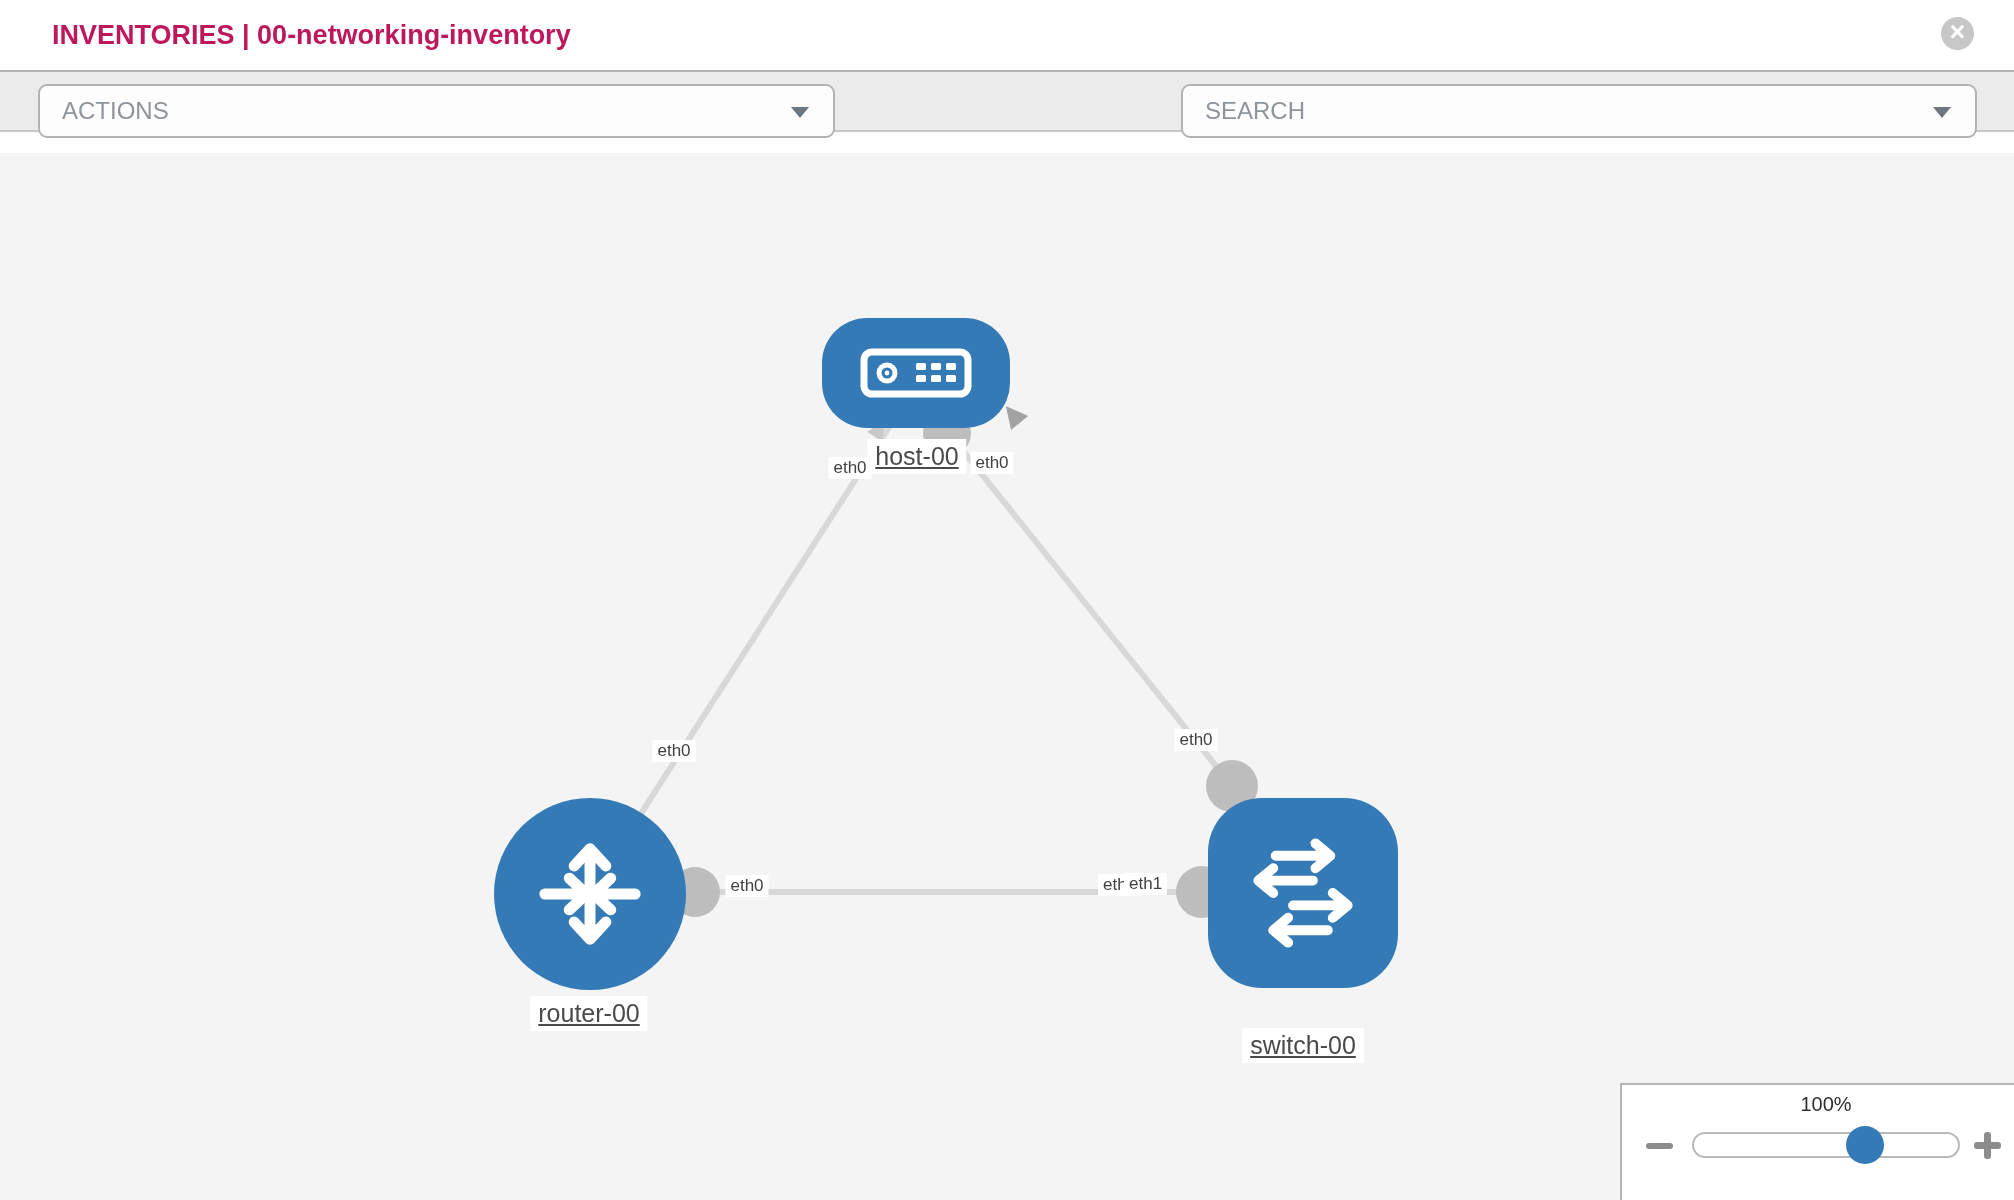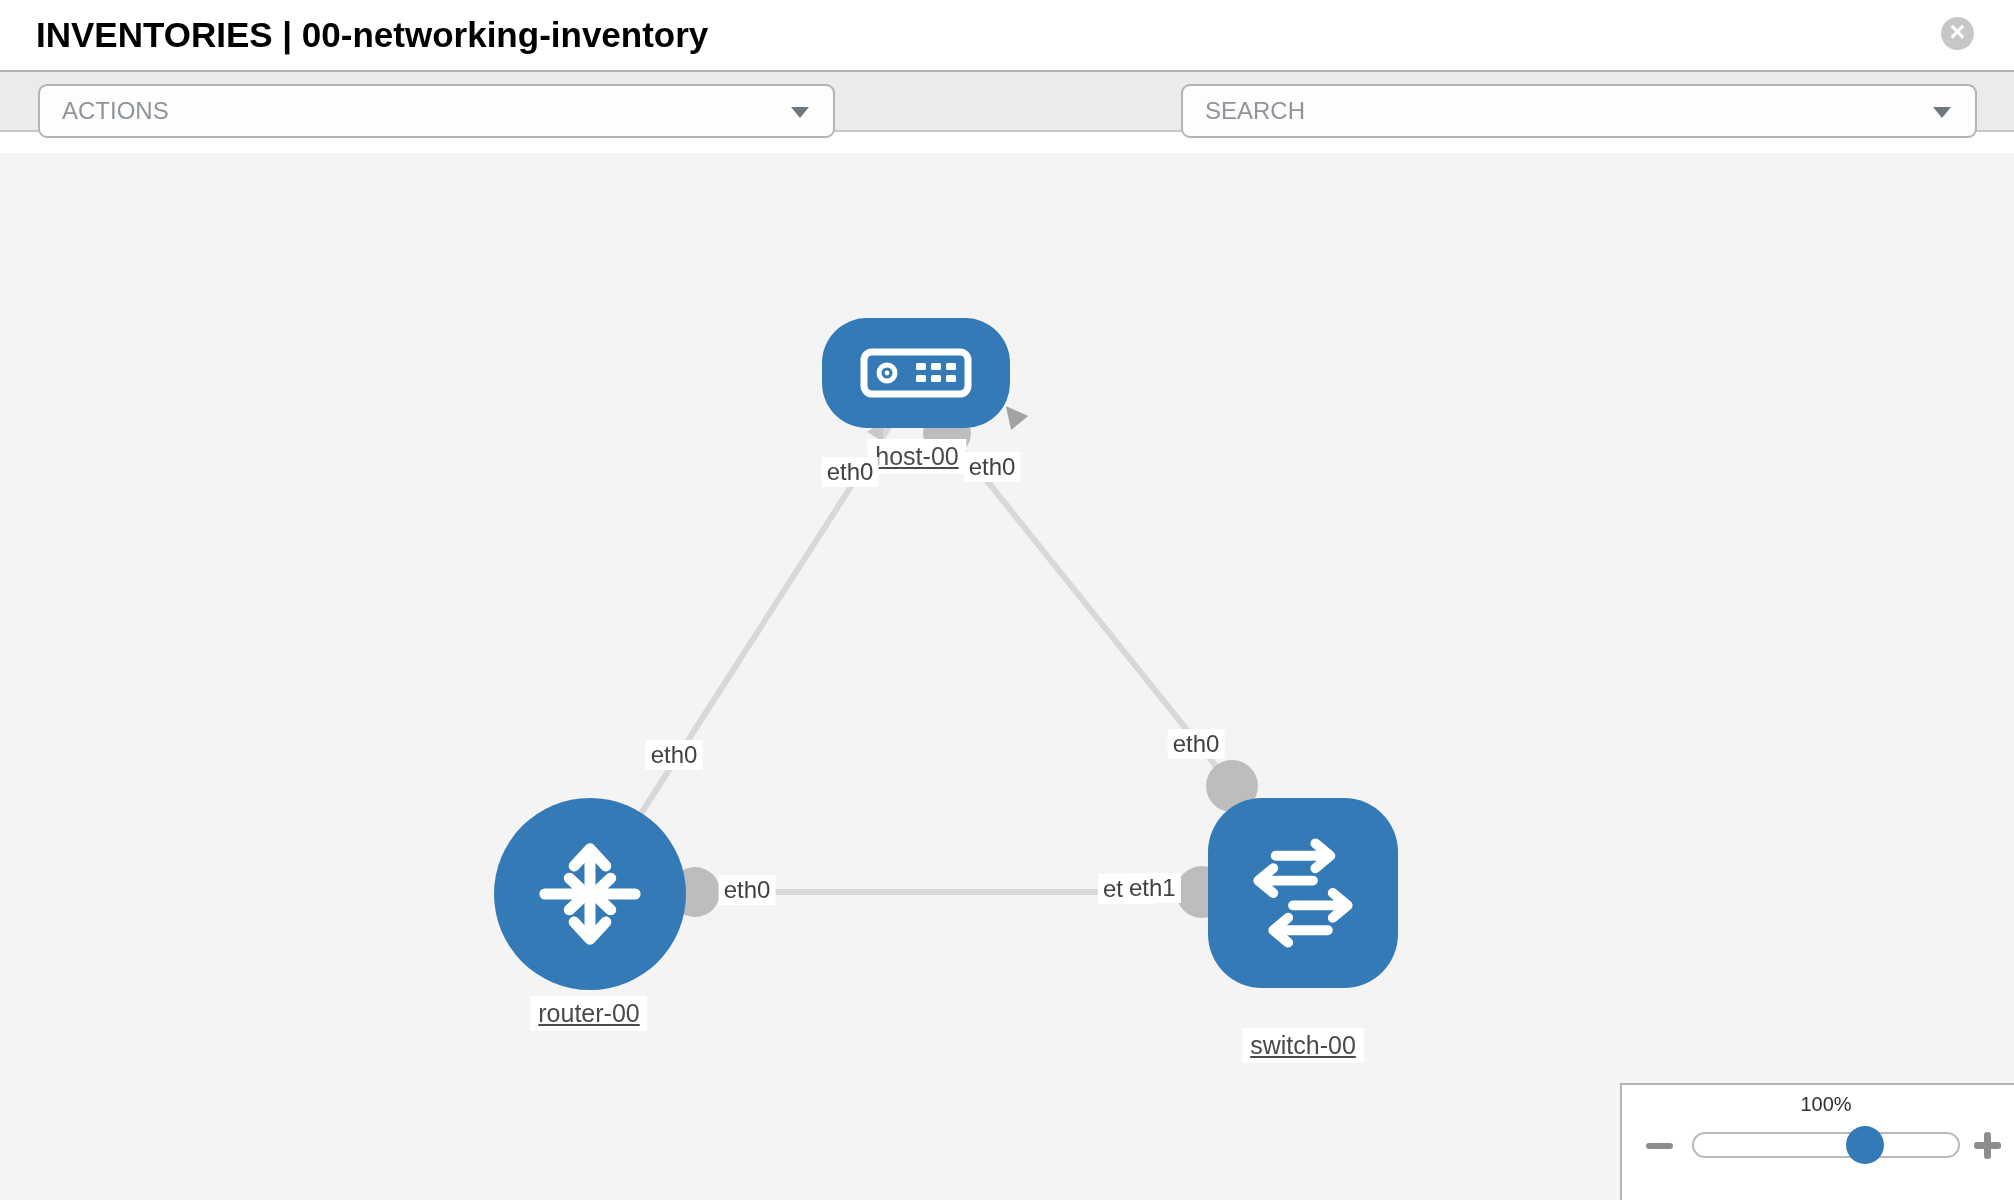--- a/index.html
+++ b/index.html
@@ -3,22 +3,22 @@
 <meta charset="utf-8">
 <style>
   * { margin:0; padding:0; box-sizing:border-box; }
   html,body { width:2014px; height:1200px; overflow:hidden;
     font-family:"Liberation Sans","DejaVu Sans",sans-serif; }
   #app { position:relative; width:2014px; height:1200px; background:#fff; }
 
   
   .header { position:absolute; left:0; top:0; width:2014px; height:72px;
     background:#ffffff; border-bottom:2px solid #b3b3b3; }
-  .page-title { position:absolute; left:36px; top:0; line-height:70px;
-    font-size:35px; font-weight:bold; color:#000000; }
+  .page-title { position:absolute; left:52px; top:0; line-height:70px;
+    font-size:27px; font-weight:bold; color:#be185d; }
   .close-btn { position:absolute; left:1941px; top:17px; width:33px; height:33px;
     border-radius:50%; background:#c7c7c7; color:#ffffff; text-align:center;
     line-height:31px; font-size:27px; font-weight:bold; cursor:pointer; }
 
   
   .toolbar { position:absolute; left:0; top:72px; width:2014px; height:60px;
     background:#ebebeb; border-bottom:2px solid #c6c6c6;text-decoration:underline; }
   .select-box { position:absolute; top:12px; height:54px; background:#fdfdfd;
     border:2px solid #b3b3b3; border-radius:9px; }
   .select-box .lbl { position:absolute; left:22px; top:0; line-height:50px;
@@ -31,21 +31,21 @@
   
   .canvas { position:absolute; left:0; top:153px; width:2014px; height:1047px;
     background:#f4f4f4; }
   .links-layer { position:absolute; left:0; top:0; z-index:1; }
   .node { position:absolute; z-index:2; background:#337ab7; display:flex;
     align-items:center; justify-content:center; cursor:pointer; }
   .node-label { position:absolute; z-index:3; transform:translateX(-50%);
     background:#ffffff; color:#4a4a4a; font-size:25px; padding:3px 8px;
     white-space:nowrap;text-decoration:underline; }
   .iflabel { position:absolute; z-index:3; background:#ffffff; color:#414141;
-    font-size:24px; padding:1px 5px; white-space:nowrap; }
+    font-size:17px; padding:1px 5px; white-space:nowrap; }
   .iflabel.ctr { transform:translateX(-50%); }
 
   
   .zoom-panel { position:absolute; left:1620px; top:930px; width:400px; height:124px;
     background:#ffffff; border:2px solid #b5b5b5; z-index:5; }
   .zoom-level { position:absolute; left:204px; top:8px; transform:translateX(-50%);
     font-size:20px; color:#2f2f2f; }
   .zoom-minus { position:absolute; left:24px; top:58px; width:27px; height:6px;
     border-radius:3px; background:#8d8d8d; cursor:pointer; }
   .zoom-track { position:absolute; left:70px; top:47px; width:268px; height:26px;

